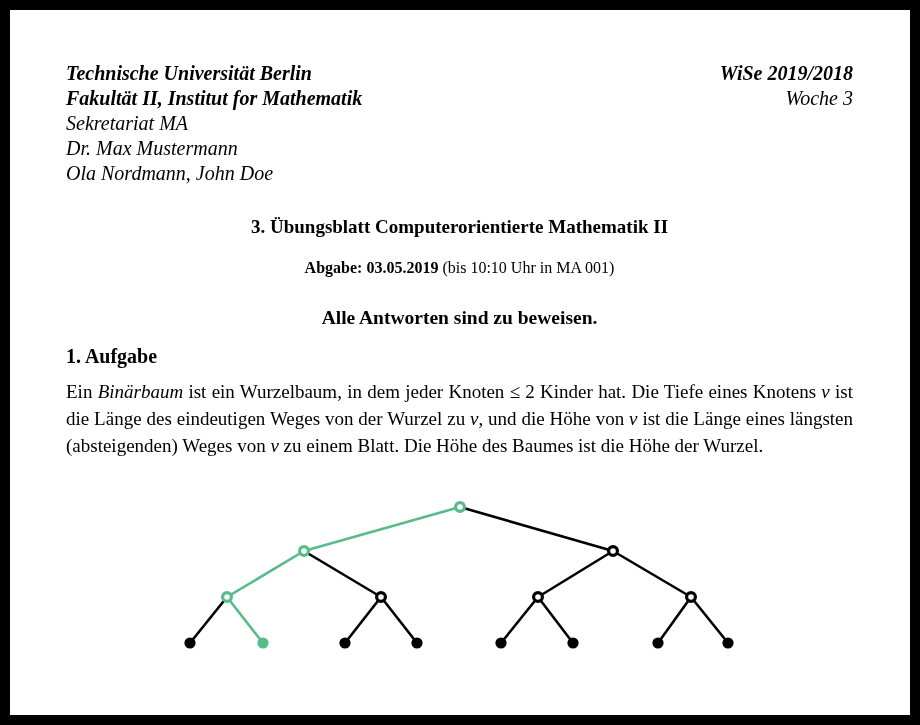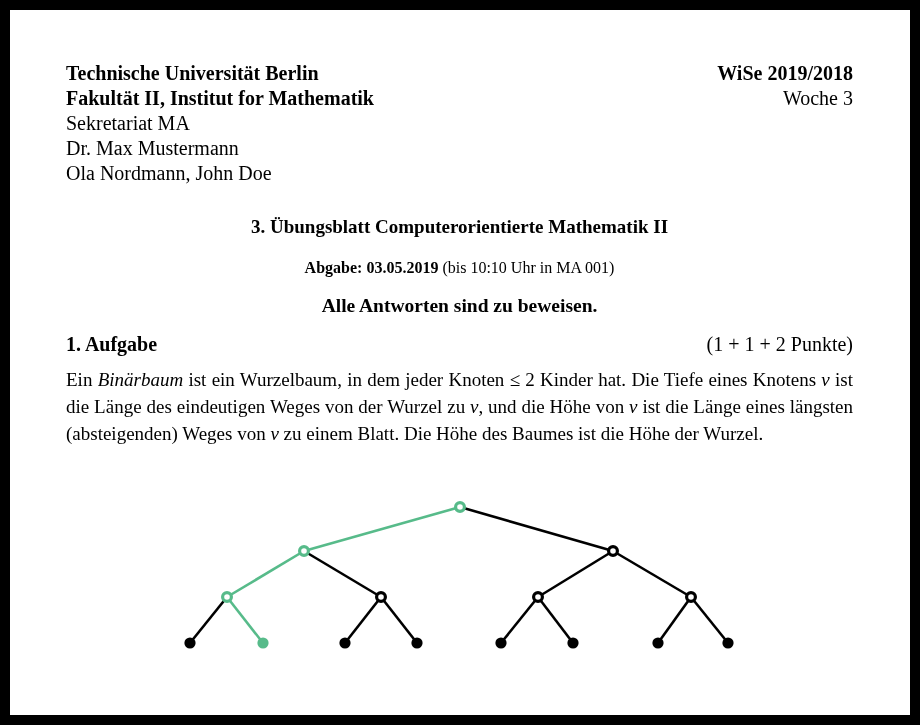--- a/index.html
+++ b/index.html
@@ -28,42 +28,42 @@
   }
   .content {
     padding: 51px 57px 0 56px;
   }
   .header-row {
     display: flex;
     justify-content: space-between;
     font-size: 20px;
     line-height: 25px;
   }
-  .header-left div, .header-right div { white-space: nowrap; }
+  .header-left div, .header-right div { white-space: nowrap; font-style: italic; }
   .header-right { text-align: right; }
   .bold { font-weight: bold; }
   .sheet-title {
     text-align: center;
     font-weight: bold;
     font-size: 19px;
     line-height: 28px;
     margin-top: 27px;
   }
   .deadline-line {
     text-align: center;
     font-size: 16px;
     line-height: 25px;
     margin-top: 14px;
   }
   .notice-line {
     text-align: center;
     font-weight: bold;
     font-size: 19.5px;
     line-height: 24px;
-    margin-top: 14px;
+    margin-top: 26px;
   }
   .exercise-row {
     display: flex;
     justify-content: space-between;
     align-items: baseline;
     font-size: 20px;
     line-height: 25px;
     margin-top: 14px;
     gap: 35px;
   }
@@ -105,21 +105,20 @@
       </div>
 
       <div class="sheet-title">3. Übungsblatt Computerorientierte Mathematik II</div>
 
       <div class="deadline-line"><span class="bold">Abgabe: 03.05.2019</span><span> (bis 10:10 Uhr in MA 001)</span></div>
 
       <div class="notice-line">Alle Antworten sind zu beweisen.</div>
 
       <div class="exercise-row">
         <span class="exercise-heading">1. Aufgabe</span>
-        <span>(1 + 1 + 2 Punkte)</span>
       </div>
 
       <div class="exercise-text"><span>Ein </span><span class="italic">Binärbaum</span><span> ist ein Wurzelbaum, in dem jeder Knoten ≤ 2 Kinder hat. Die Tiefe eines Knotens </span><span class="italic">v</span><span> ist die Länge des eindeutigen Weges von der Wurzel zu </span><span class="italic">v</span><span>, und die Höhe von </span><span class="italic">v</span><span> ist die Länge eines längsten (absteigenden) Weges von </span><span class="italic">v</span><span> zu einem Blatt. Die Höhe des Baumes ist die Höhe der Wurzel.</span></div>
 
     </div>
 
     <svg id="tree-svg" class="tree-svg" viewBox="140 480 640 185">
         <line x1="460" y1="507" x2="304" y2="551" stroke="#57BB8A" stroke-width="2.6"></line>
         <line x1="460" y1="507" x2="613" y2="551" stroke="#000000" stroke-width="2.6"></line>
         <line x1="304" y1="551" x2="227" y2="597" stroke="#57BB8A" stroke-width="2.6"></line>

